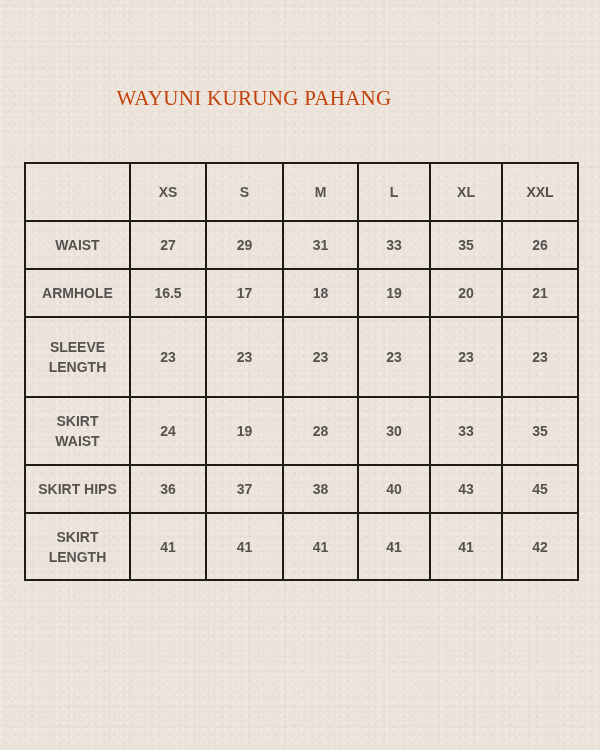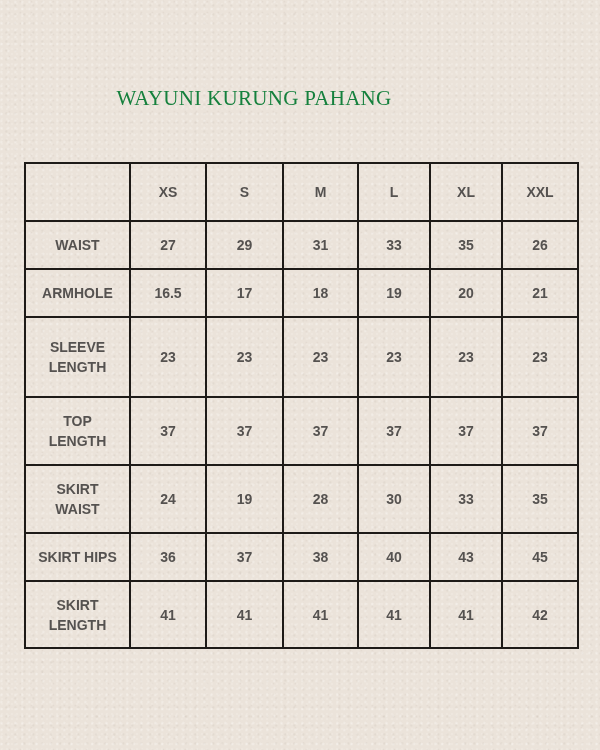--- a/index.html
+++ b/index.html
@@ -12,21 +12,21 @@
       radial-gradient(circle at 40% 80%, rgba(255,255,255,0.25) 0, transparent 1.5px),
       radial-gradient(circle at 85% 15%, rgba(150,135,120,0.10) 0, transparent 1.5px);
     background-size: 7px 7px, 9px 9px, 5px 5px, 11px 11px;
     position: relative;
     font-family: "Liberation Sans", sans-serif;
   }
   .title {
     position: absolute; left: 0; top: 86px; width: 508px;
     text-align: center;
     font-family: "Liberation Serif", "DejaVu Serif", serif;
-    font-size: 21px; color: #15803d; letter-spacing: 0.3px;
+    font-size: 21px; color: #c2410c; letter-spacing: 0.3px;
   }
   table.size-chart {
     position: absolute; left: 24px; top: 162px;
     width: 553px; border-collapse: collapse;
     table-layout: fixed;
   }
   .size-chart td, .size-chart th {
     border: 2px solid #1e1b18;
     text-align: center; vertical-align: middle;
     font-weight: bold; font-size: 14px; color: #555250;
@@ -84,30 +84,20 @@
       <td class="rowlabel">SLEEVE
 LENGTH</td>
       <td>23</td>
       <td>23</td>
       <td>23</td>
       <td>23</td>
       <td>23</td>
       <td>23</td>
     </tr>
     <tr style="height:68px">
-      <td class="rowlabel">TOP
-LENGTH</td>
-      <td>37</td>
-      <td>37</td>
-      <td>37</td>
-      <td>37</td>
-      <td>37</td>
-      <td>37</td>
-    </tr>
-    <tr style="height:68px">
       <td class="rowlabel">SKIRT
 WAIST</td>
       <td>24</td>
       <td>19</td>
       <td>28</td>
       <td>30</td>
       <td>33</td>
       <td>35</td>
     </tr>
     <tr style="height:48px">

